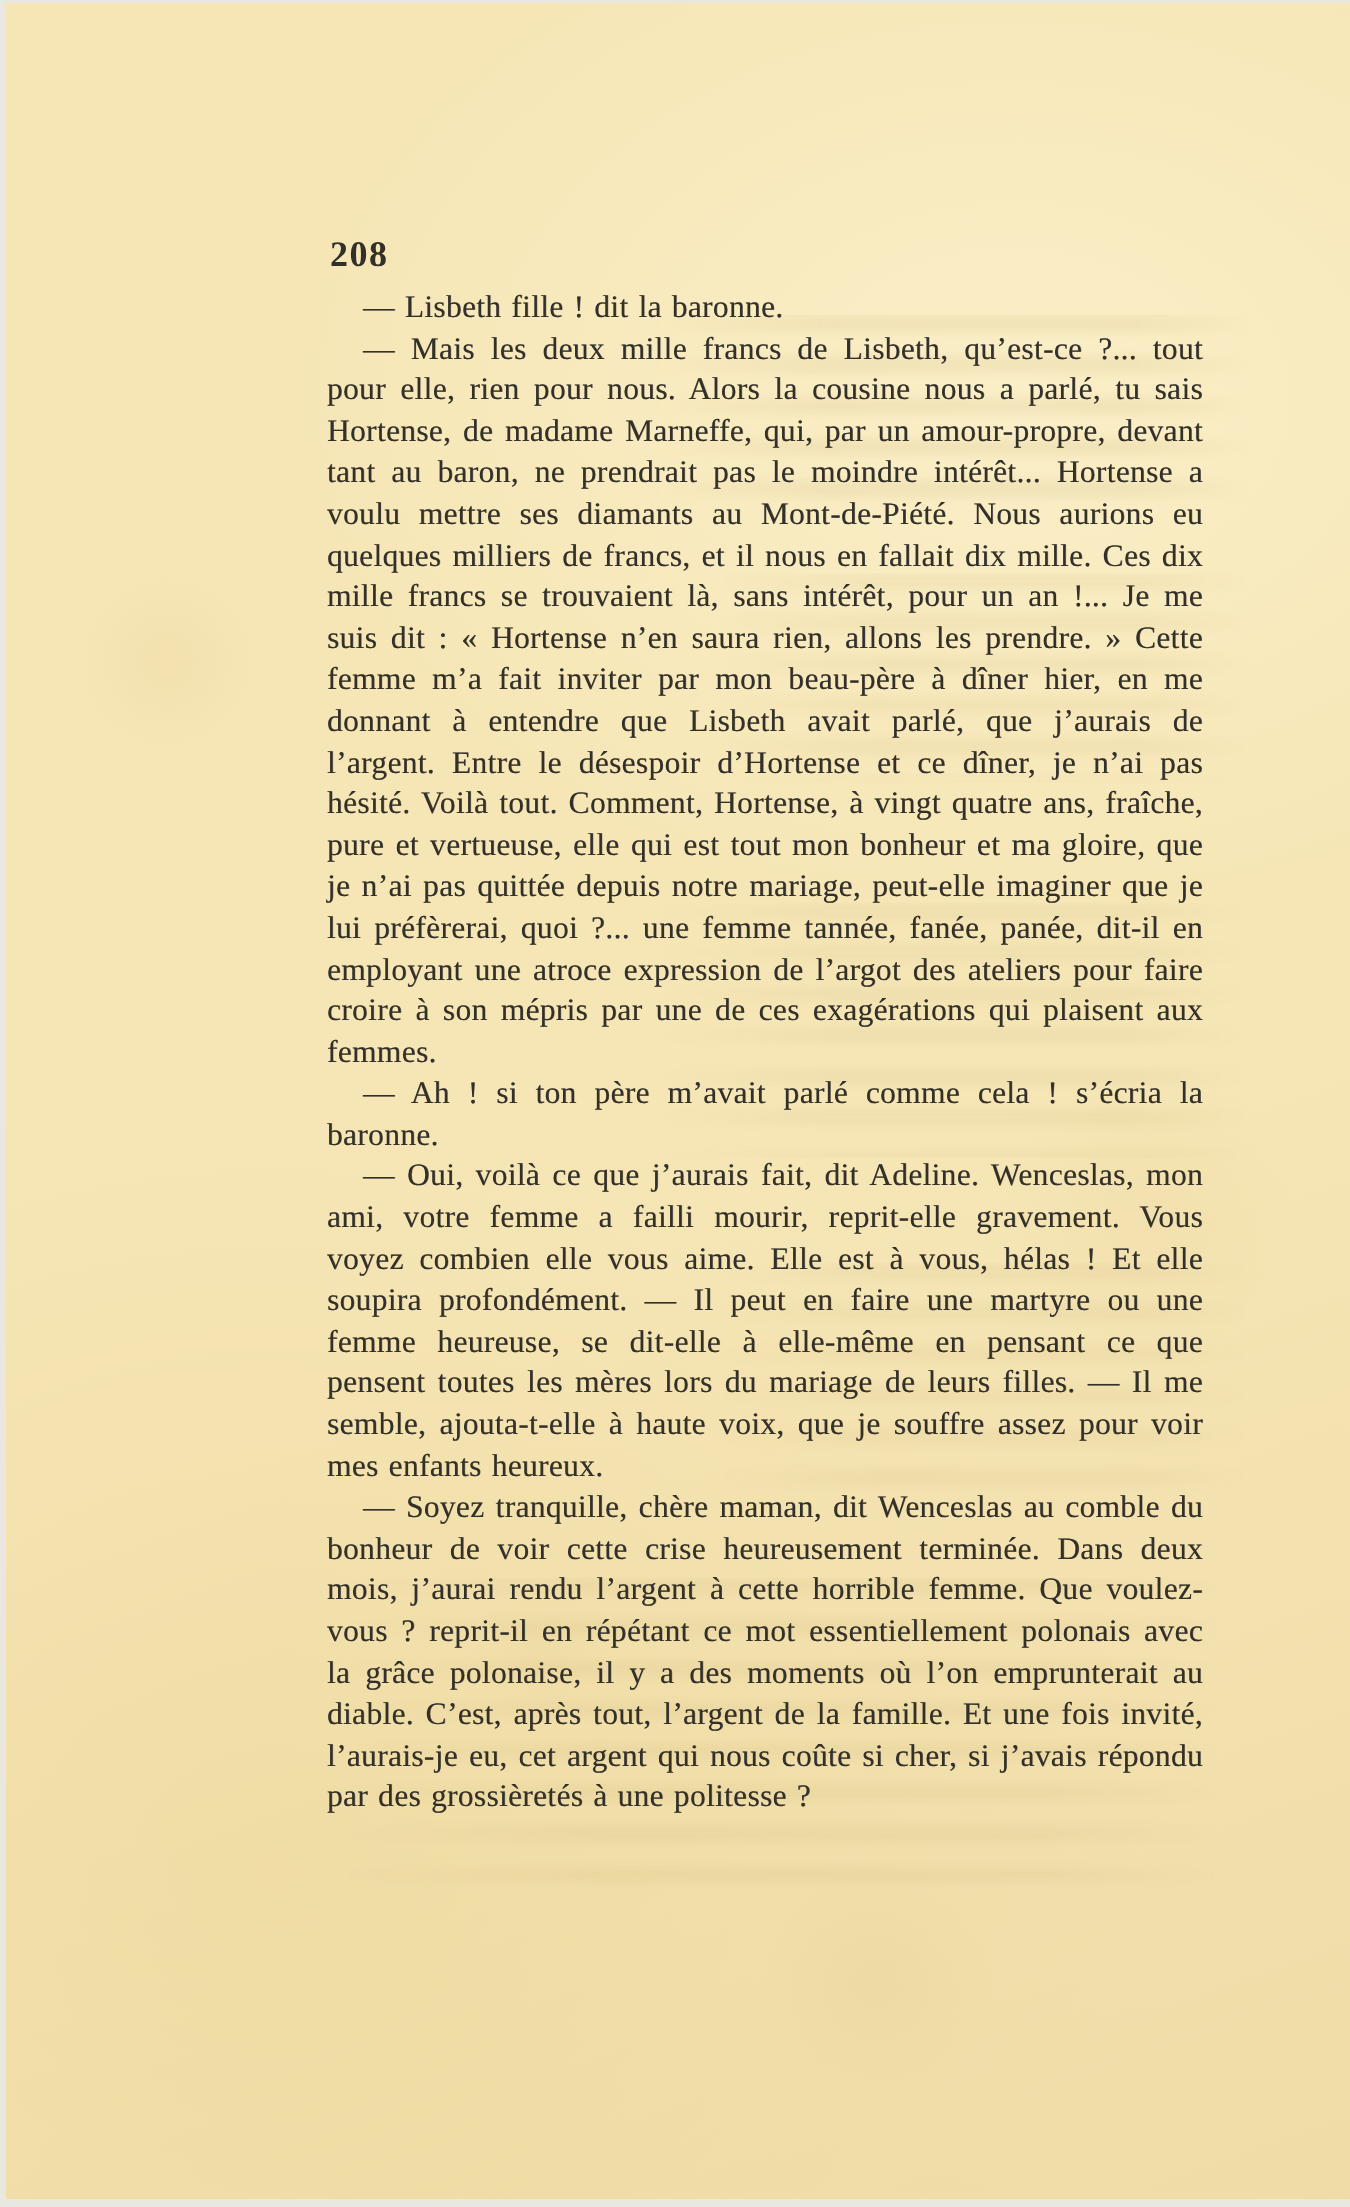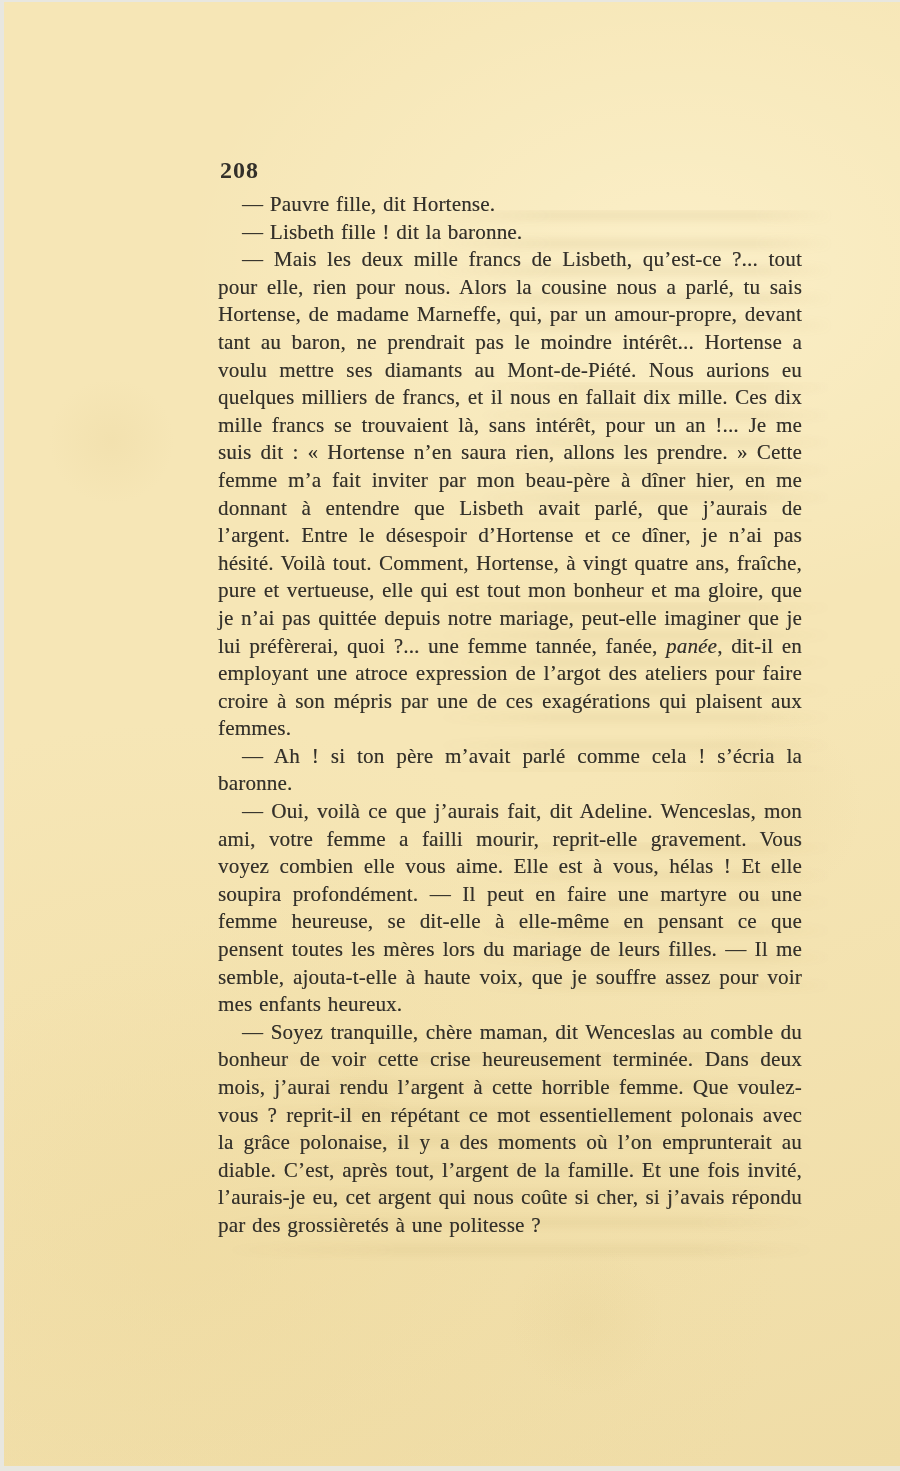--- a/index.html
+++ b/index.html
@@ -77,38 +77,37 @@
   .text-block p{
     margin:0;
     text-align:justify;
     font-size:21px;
     line-height:27.6px;
     letter-spacing:0.2px;
     word-spacing:1.2px;
     text-shadow:0.3px 0.3px 0.4px rgba(40,36,28,0.45);
   }
   .text-block p.indent{text-indent:24px;}
-  .text-block .italic{font-style:italic;}
+  .text-block .italic{}
 </style>
 </head>
 <body>
 
 <div class="page">
   <div class="ghost ghost-1"></div>
   <div class="ghost ghost-2"></div>
   <div class="ghost ghost-3"></div>
   <div class="ghost ghost-4"></div>
   <div class="ghost ghost-5"></div>
 
   <div class="text-col">
     <div class="page-header">
       <span class="page-number">208</span>
     </div>
     <div class="text-block">
-        <p class="indent"><span>— Pauvre fille, dit Hortense.</span></p>
         <p class="indent"><span>— Lisbeth fille ! dit la baronne.</span></p>
         <p class="indent"><span>— Mais les deux mille francs de Lisbeth, qu’est-ce ?... tout pour elle, rien pour nous. Alors la cousine nous a parlé, tu sais Hortense, de madame Marneffe, qui, par un amour-propre, devant tant au baron, ne prendrait pas le moindre intérêt... Hortense a voulu mettre ses diamants au Mont-de-Piété. Nous aurions eu quelques milliers de francs, et il nous en fallait dix mille. Ces dix mille francs se trouvaient là, sans intérêt, pour un an !... Je me suis dit : « Hortense n’en saura rien, allons les prendre. » Cette femme m’a fait inviter par mon beau-père à dîner hier, en me donnant à entendre que Lisbeth avait parlé, que j’aurais de l’argent. Entre le désespoir d’Hortense et ce dîner, je n’ai pas hésité. Voilà tout. Comment, Hortense, à vingt quatre ans, fraîche, pure et vertueuse, elle qui est tout mon bonheur et ma gloire, que je n’ai pas quittée depuis notre mariage, peut-elle imaginer que je lui préfèrerai, quoi ?... une femme tannée, fanée, </span><span class="italic">panée</span><span>, dit-il en employant une atroce expression de l’argot des ateliers pour faire croire à son mépris par une de ces exagérations qui plaisent aux femmes.</span></p>
         <p class="indent"><span>— Ah ! si ton père m’avait parlé comme cela ! s’écria la baronne.</span></p>
         <p class="indent"><span>— Oui, voilà ce que j’aurais fait, dit Adeline. Wenceslas, mon ami, votre femme a failli mourir, reprit-elle gravement. Vous voyez combien elle vous aime. Elle est à vous, hélas ! Et elle soupira profondément. — Il peut en faire une martyre ou une femme heureuse, se dit-elle à elle-même en pensant ce que pensent toutes les mères lors du mariage de leurs filles. — Il me semble, ajouta-t-elle à haute voix, que je souffre assez pour voir mes enfants heureux.</span></p>
         <p class="indent"><span>— Soyez tranquille, chère maman, dit Wenceslas au comble du bonheur de voir cette crise heureusement terminée. Dans deux mois, j’aurai rendu l’argent à cette horrible femme. Que voulez-vous ? reprit-il en répétant ce mot essentiellement polonais avec la grâce polonaise, il y a des moments où l’on emprunterait au diable. C’est, après tout, l’argent de la famille. Et une fois invité, l’aurais-je eu, cet argent qui nous coûte si cher, si j’avais répondu par des grossièretés à une politesse ?</span></p>
       </div>
   </div>
 </div>
 
 </body></html>

